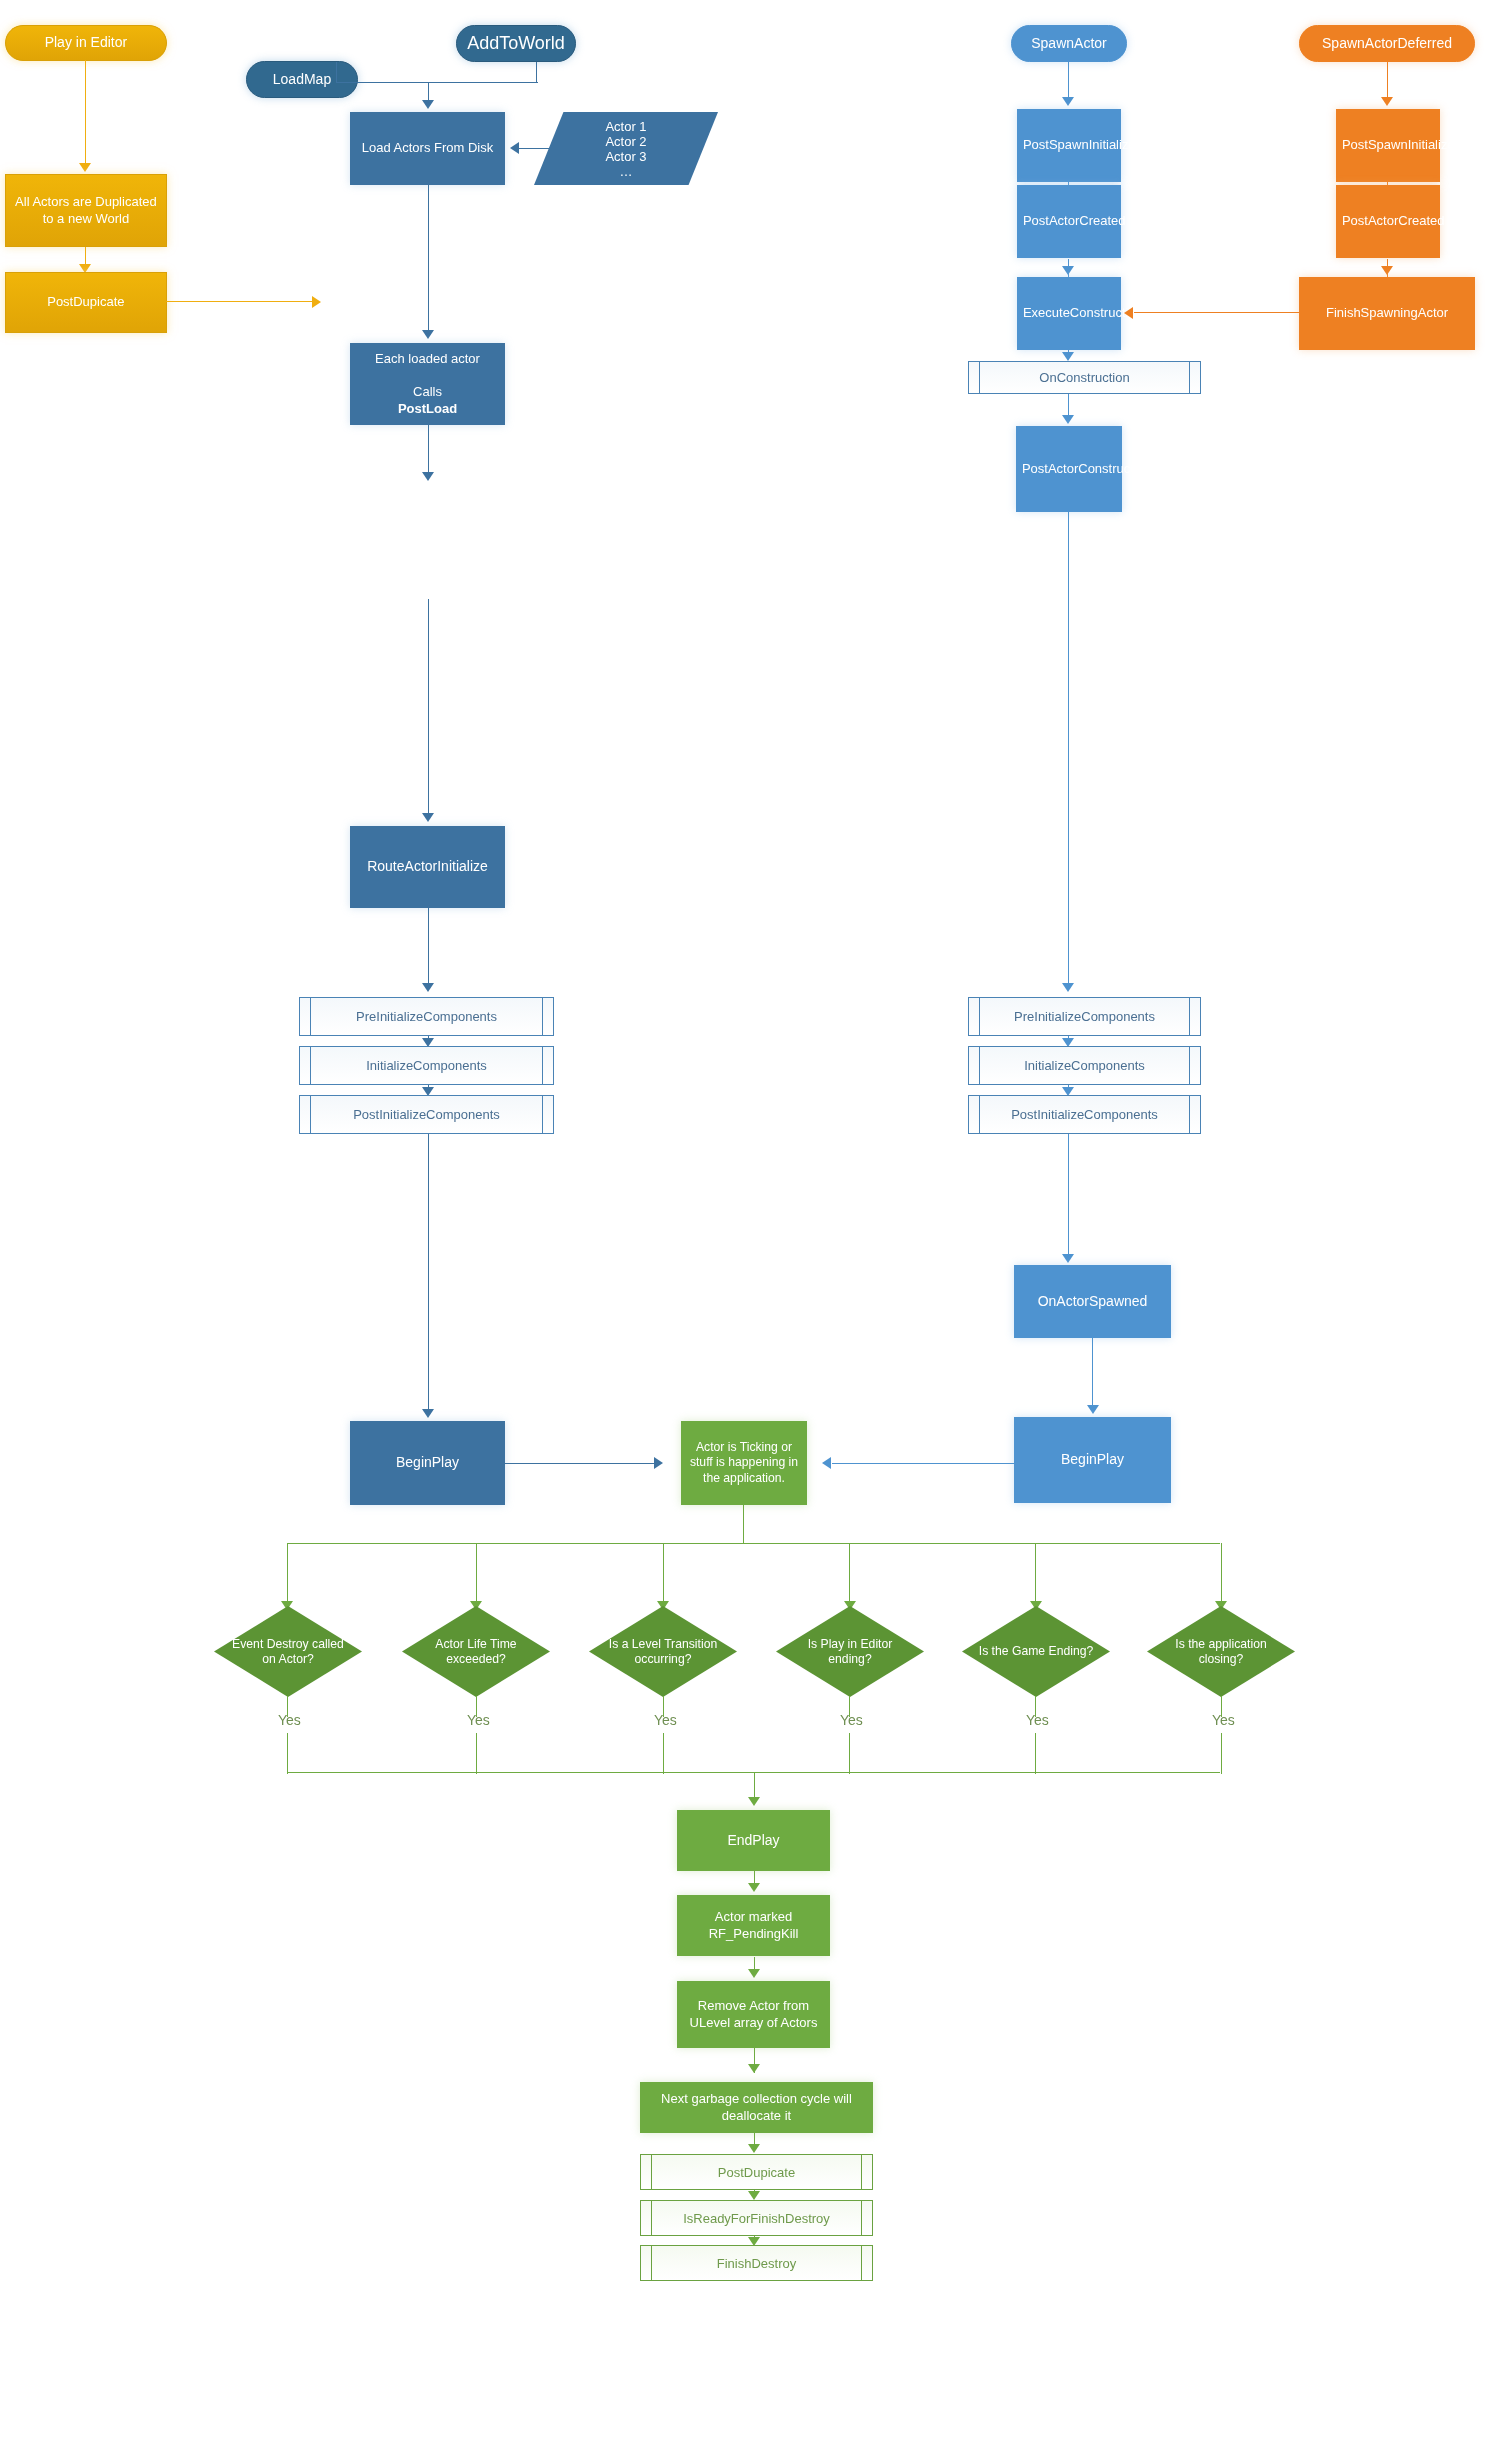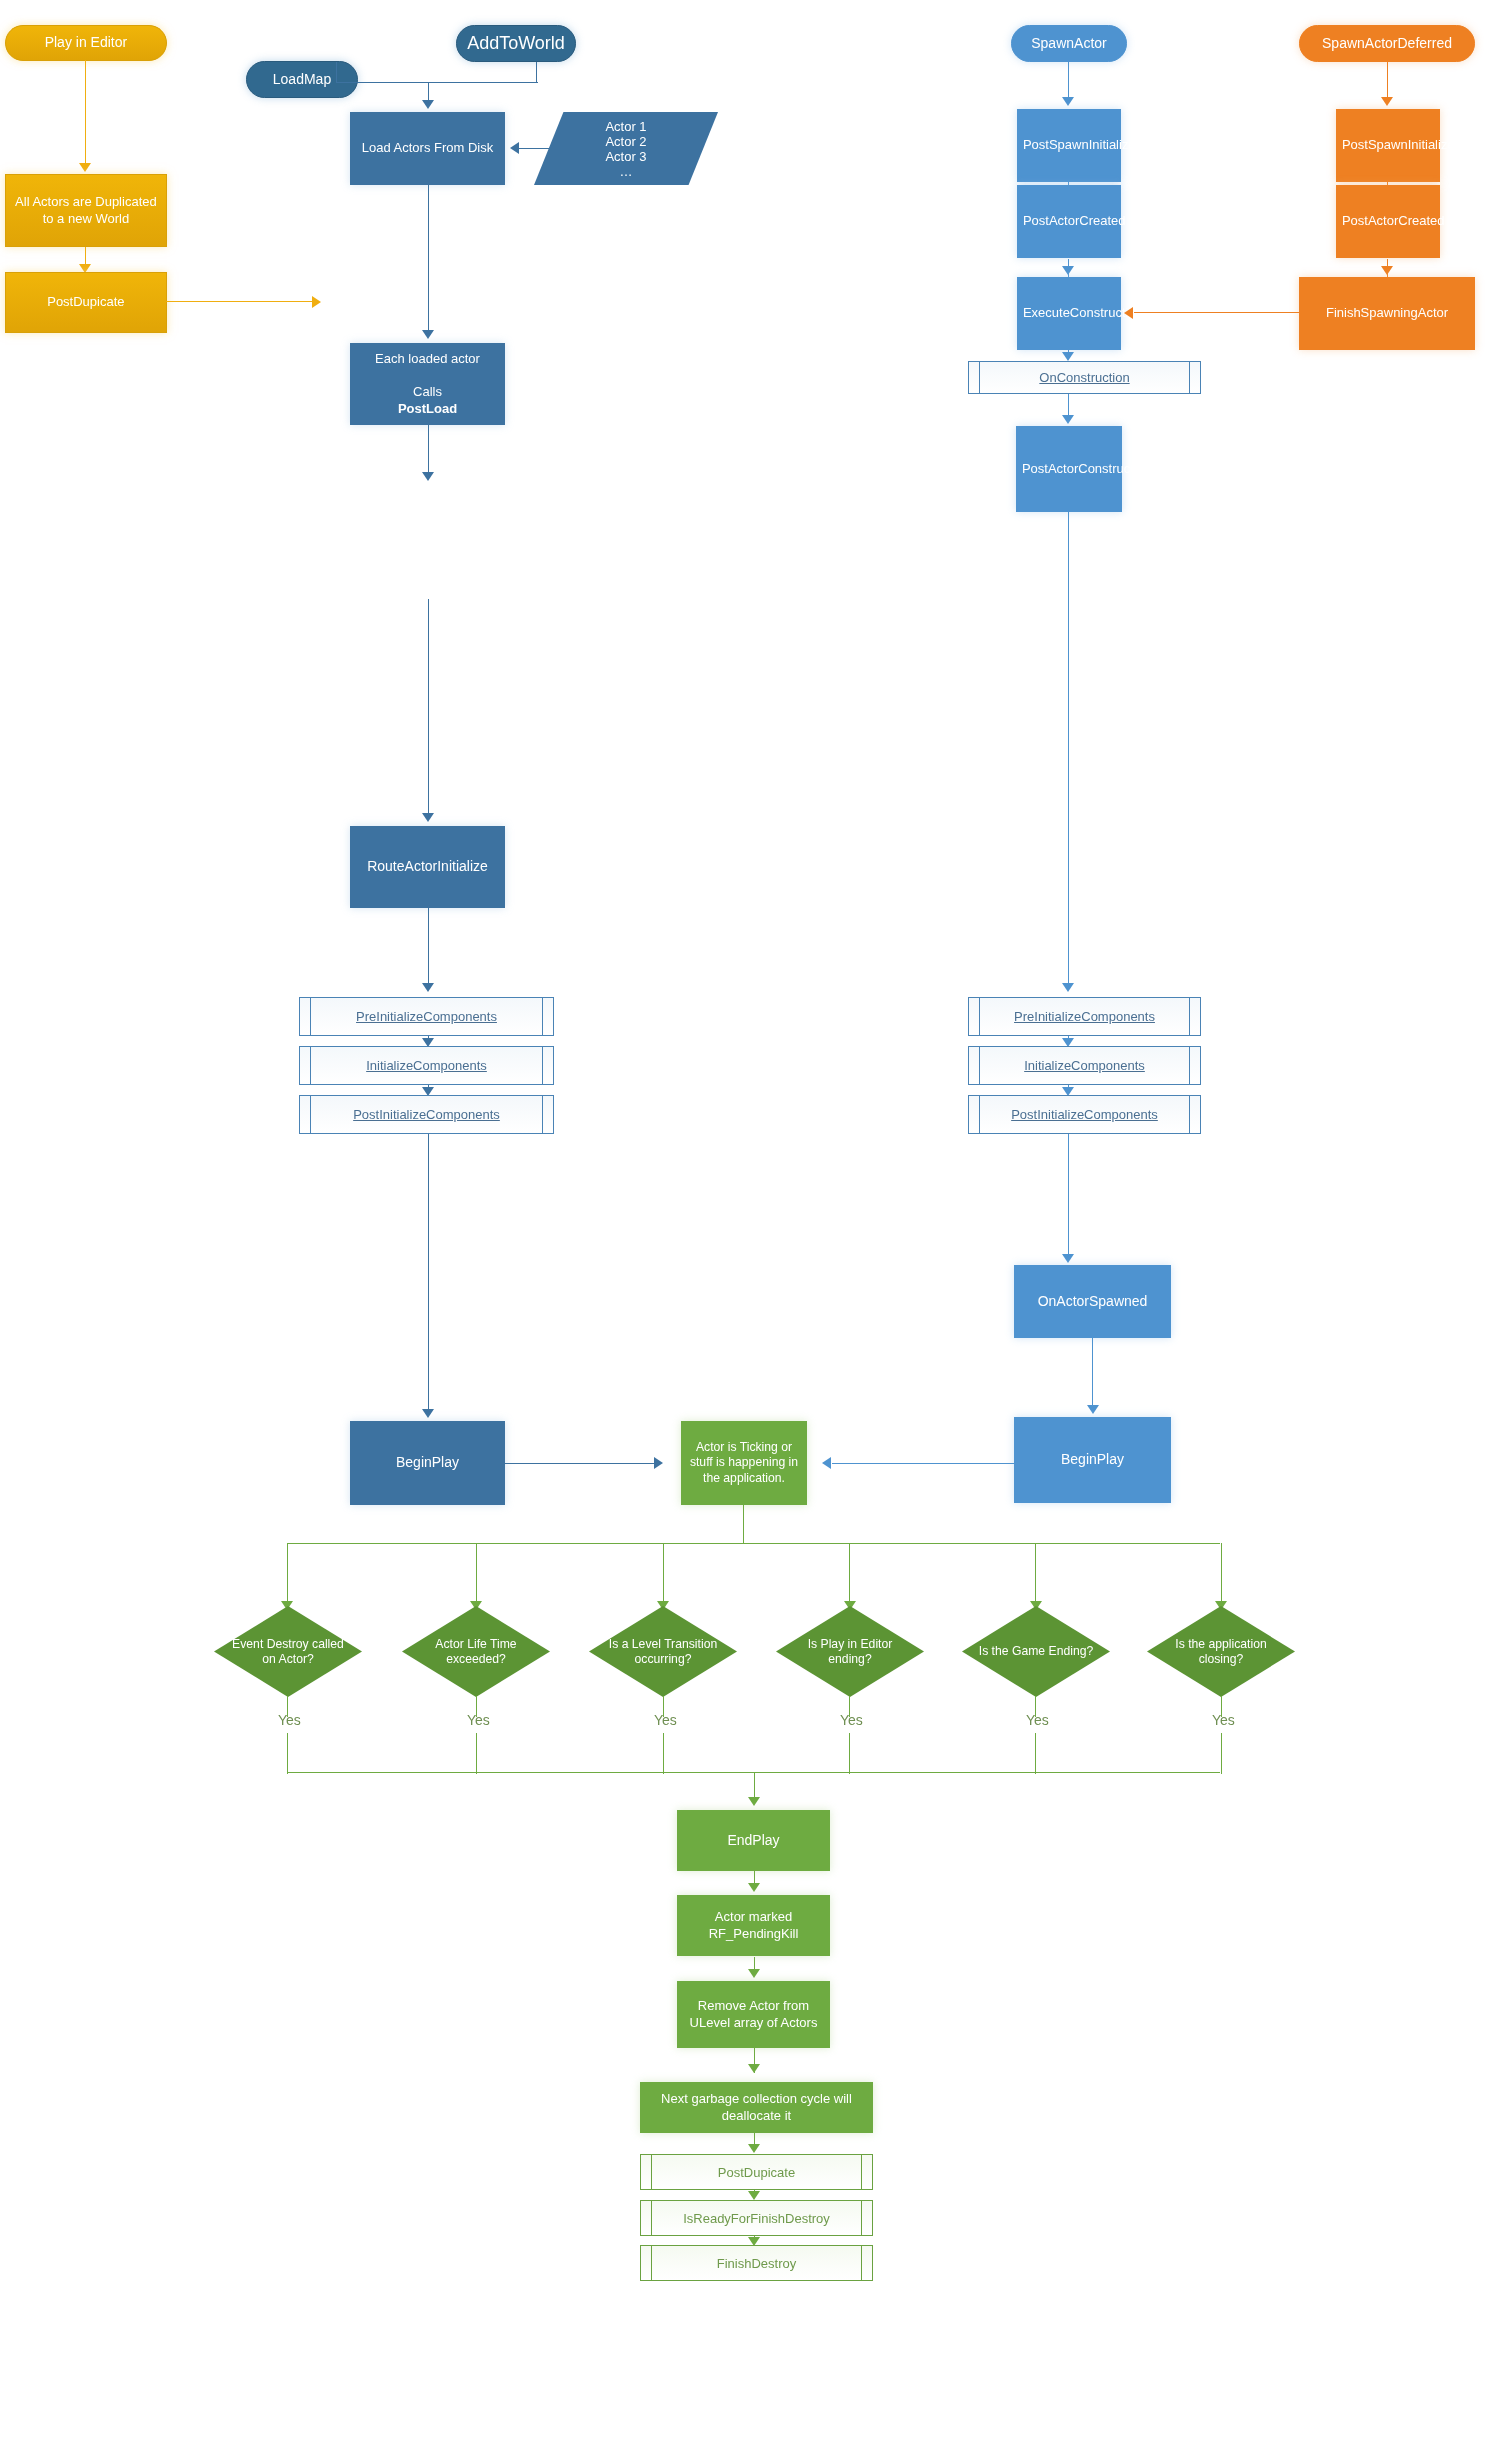--- a/index.html
+++ b/index.html
@@ -23,21 +23,21 @@
   .f-gold     {background:#ecae09;border:0.8px solid #d9a007;box-shadow:0 0 8.2px rgba(250,215,120,.55);
                background-image:linear-gradient(180deg,#f0b509 0%,#e0a406 100%);}
   .f-green    {background:#6eab41;border:0.8px solid #6eab41;box-shadow:0 0 8.2px rgba(180,215,150,.45);}
 
   
   .subr{position:absolute;box-sizing:border-box;display:flex;align-items:center;justify-content:center;
         text-align:center;background:#fafcfe;}
   .subr .lbl{position:relative;z-index:3;width:100%;}
   .subr .bar{position:absolute;top:0;bottom:0;width:0;z-index:2;}
   .subr.b-blue{border:0.8px solid #4a83b5;color:#4a6f92;
-               background-image:linear-gradient(180deg,#f4f8fb 0%,#ffffff 100%);text-decoration:underline;}
+               background-image:linear-gradient(180deg,#f4f8fb 0%,#ffffff 100%);}
   .subr.b-blue .bar{border-left:0.8px solid #4a83b5;}
   .subr.b-green{border:0.8px solid #6aa241;color:#6f9a4c;
                background-image:linear-gradient(180deg,#f5faf1 0%,#ffffff 100%);}
   .subr.b-green .bar{border-left:0.8px solid #6aa241;}
   .subr .bar.l{left:9.8px;} .subr .bar.r{right:9.8px;}
 
   
   .para{position:absolute;box-sizing:border-box;display:flex;align-items:center;justify-content:center;
         text-align:center;color:#fff;background:#3d72a0;
         clip-path:polygon(16% 0,100% 0,84% 100%,0 100%);}

